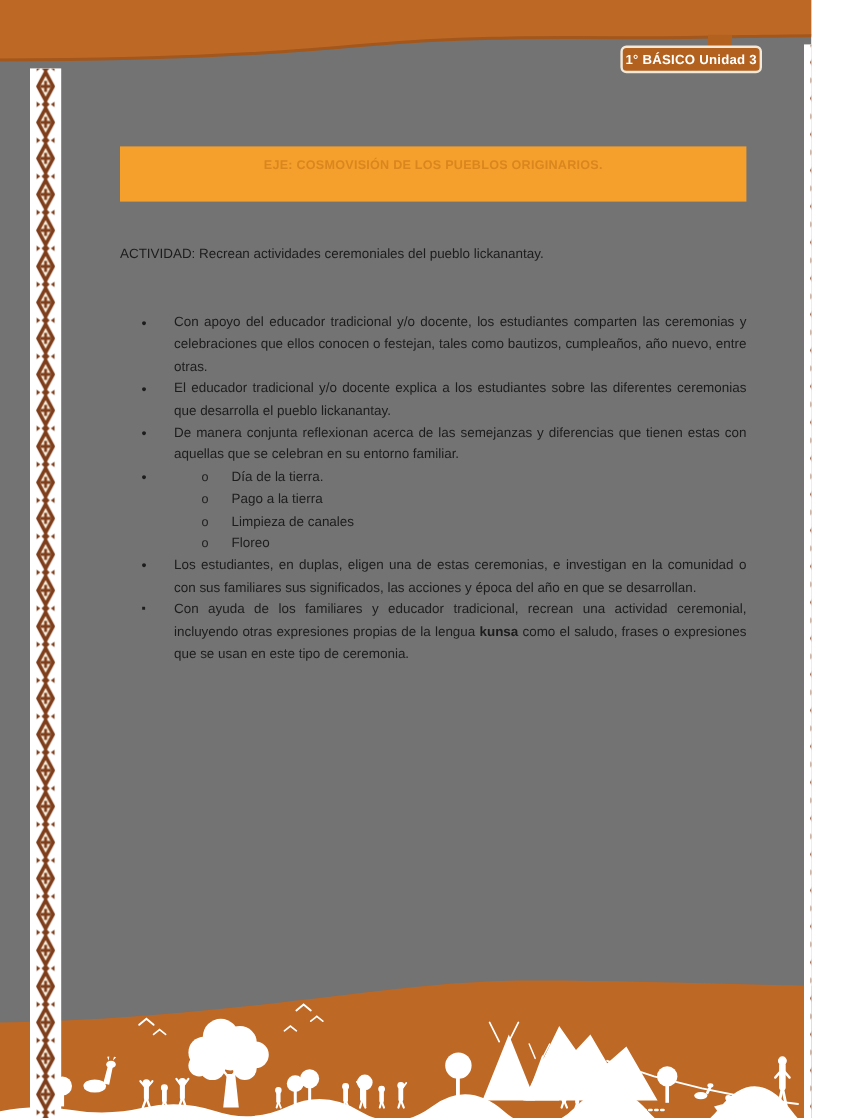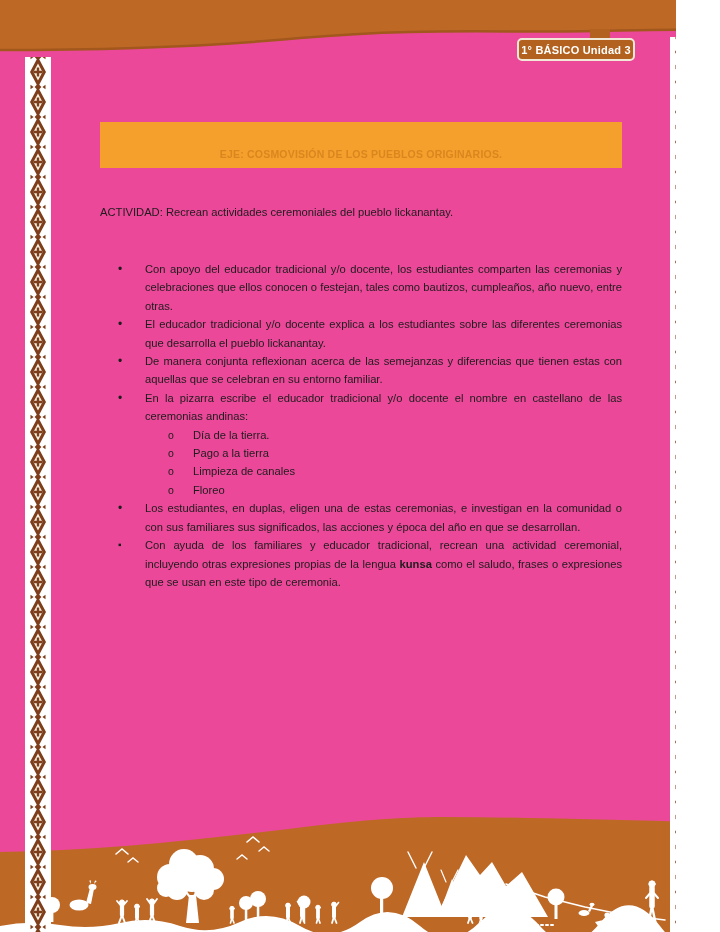--- a/index.html
+++ b/index.html
@@ -1,33 +1,33 @@
 <!DOCTYPE html>
 <html><head>
 <meta charset="utf-8">
 <style>
   html,body{margin:0;padding:0;background:#ffffff;}
-  .page{position:relative;width:676px;height:932px;background:#ec4899;overflow:hidden;
+  .page{position:relative;width:676px;height:932px;background:#737373;overflow:hidden;
         font-family:"Liberation Sans",sans-serif;color:#1c1c1c;}
   
   .hdr-svg{position:absolute;top:0;left:0;z-index:2;}
   .badge-tab{position:absolute;left:590px;top:29px;width:20px;height:14px;background:#B2611F;z-index:3;}
   .unit-badge{position:absolute;left:517px;top:38px;width:114px;height:19px;background:#B2611F;
         border:2.5px solid #F2E8D8;border-radius:5px;color:#ffffff;font-weight:bold;font-size:11px;
         display:flex;align-items:center;justify-content:center;letter-spacing:.2px;z-index:4;white-space:nowrap;}
   
   .border-strip{position:absolute;width:26px;background:#ffffff;display:flex;justify-content:center;z-index:5;}
   .border-left{left:25px;top:57px;height:875px;}
   .border-right{left:670px;top:37px;height:895px;}
   
   .content{position:absolute;left:100px;top:0;width:522px;height:932px;z-index:2;}
   .title{position:absolute;top:87px;width:100%;text-align:center;font-size:14px;font-weight:bold;}
   .banner{position:absolute;top:122px;width:100%;height:46px;background:#F5A02C;color:#D9861F;
         font-weight:bold;font-size:10.5px;display:flex;justify-content:center;align-items:flex-start;
-        padding-top:26px;box-sizing:border-box;letter-spacing:.2px;}
+        padding-top:10px;box-sizing:border-box;letter-spacing:.2px;}
   .activity{position:absolute;top:206px;width:100%;font-size:11.2px;}
   .activity b{font-weight:normal;}
   .ejemplos{position:absolute;top:242px;width:100%;font-size:11.2px;}
   .list{position:absolute;top:260px;width:100%;font-size:11.2px;line-height:18.4px;}
   .li{display:flex;}
   .marker{flex:none;width:27px;margin-left:18px;}
   .marker.disc{font-size:12px;}
   .marker.square{font-size:10px;}
   .li-body{flex:1;min-width:0;}
   .li-text{margin:0;text-align:justify;}
@@ -97,21 +97,20 @@
         </div>
         <div class="li">
           <span class="marker disc">•</span>
           <div class="li-body">
             <p class="li-text"><span>De manera conjunta reflexionan acerca de las semejanzas y diferencias que tienen estas con aquellas que se celebran en su entorno familiar.</span></p>
           </div>
         </div>
         <div class="li">
           <span class="marker disc">•</span>
           <div class="li-body">
-            <p class="li-text"><span>En la pizarra escribe el educador tradicional y/o docente el nombre en castellano de las ceremonias andinas:</span></p>
             <div class="sub">
               <div class="sub-li">
                 <span class="sub-marker">o</span>
                 <span>Día de la tierra.</span>
               </div>
               <div class="sub-li">
                 <span class="sub-marker">o</span>
                 <span>Pago a la tierra</span>
               </div>
               <div class="sub-li">

